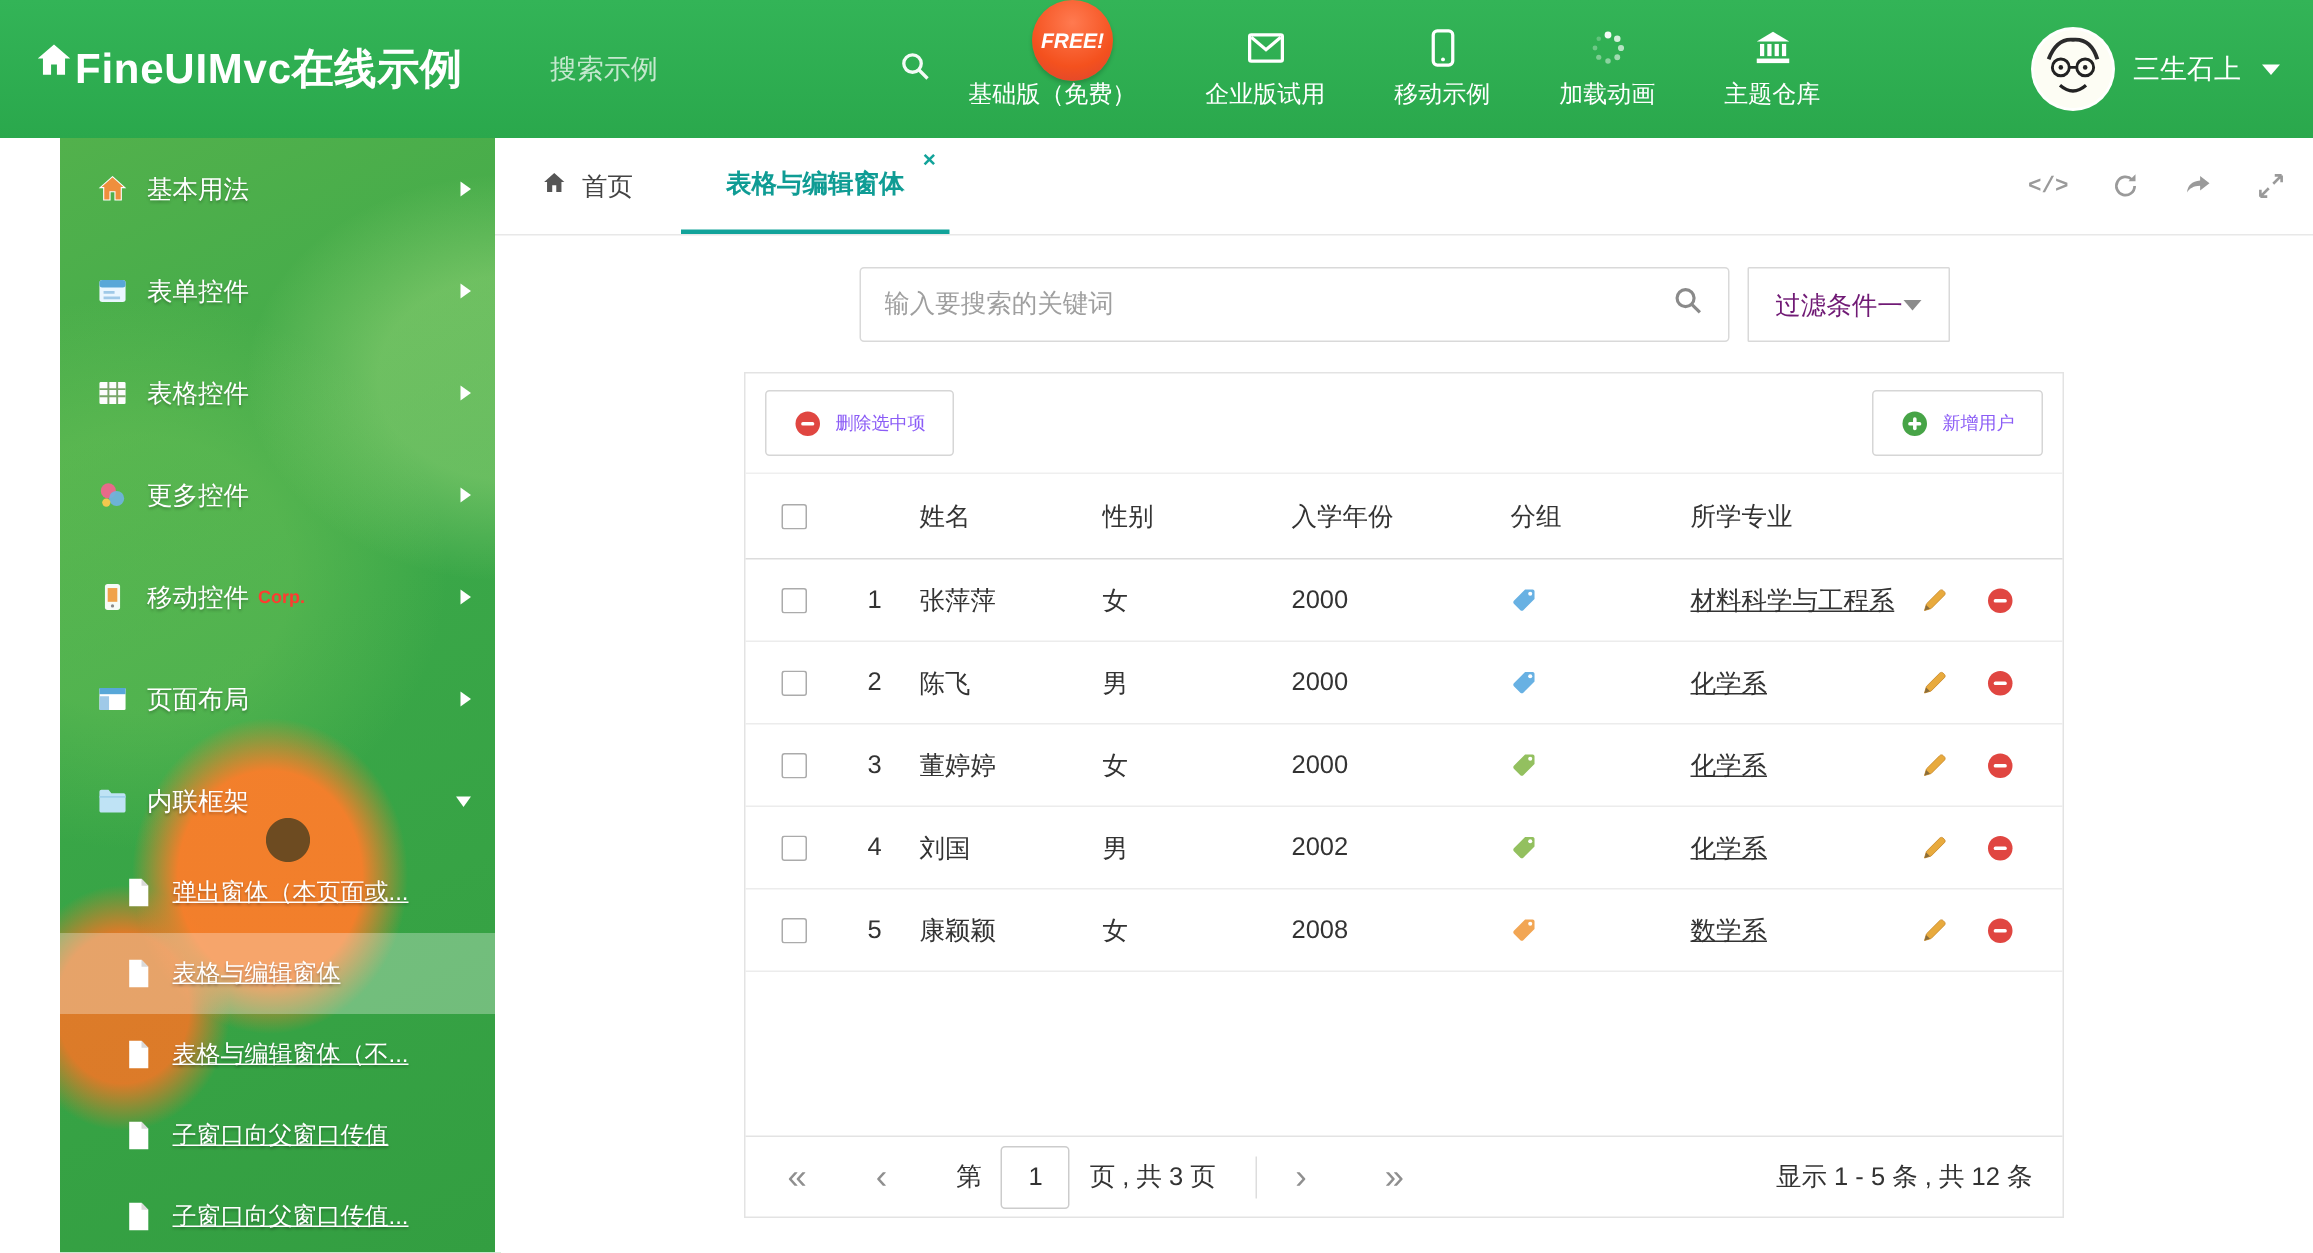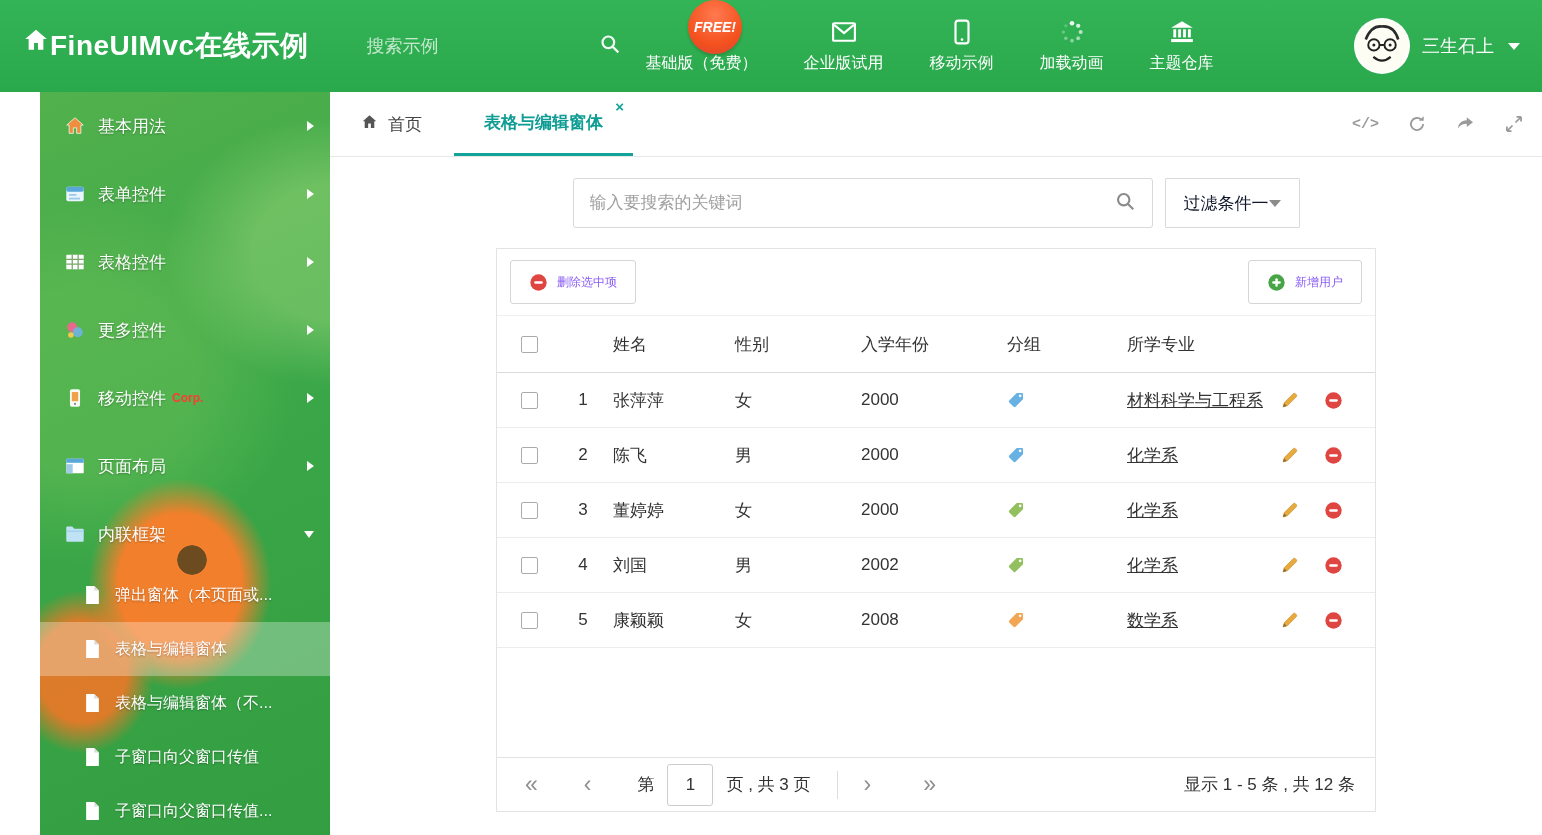--- a/index.html
+++ b/index.html
@@ -53,42 +53,42 @@
   }
   .side-item { height:68px; display:flex; align-items:center; padding:0 20px 0 24px; cursor:pointer; }
   .s-icon { width:22px; height:22px; margin-right:12px; flex:0 0 auto; }
   .s-label { font-size:17px; text-shadow:0 1px 2px rgba(0,0,0,.28); }
   .corp-badge { font-size:12px; color:#ff3b30; margin-left:6px; text-shadow:none; font-weight:bold; }
   .side-spacer { flex:1; }
   .chev { width:0; height:0; border-left:7px solid #fff; border-top:5px solid transparent; border-bottom:5px solid transparent; }
   .chev-down { width:0; height:0; border-top:7px solid #fff; border-left:5px solid transparent; border-right:5px solid transparent; }
   .side-sub { height:54px; display:flex; align-items:center; padding-left:44px; font-size:16px; cursor:pointer; }
   .side-sub .f-icon { width:18px; height:20px; margin-right:13px; flex:0 0 auto; }
-  .side-sub span:last-child { text-shadow:0 1px 2px rgba(0,0,0,.28); white-space:nowrap; }
+  .side-sub span:last-child { text-shadow:0 1px 2px rgba(0,0,0,.28); white-space:nowrap;text-decoration:underline; }
   .side-sub.active { background:rgba(255,255,255,.30); }
 
   
   .main { position:absolute; top:92px; left:330px; width:1212px; height:743px; background:#fff; display:flex; flex-direction:column; }
   .tabbar { height:65px; flex:0 0 auto; display:flex; align-items:stretch; border-bottom:1px solid #e8e8e8; padding:0 18px 0 14px; }
   .tab { display:flex; align-items:center; gap:9px; padding:0 16px; font-size:17px; color:#444; cursor:pointer; }
   .tab.active {
     margin-left:16px; padding:0 30px; color:#0f9c94; font-weight:bold;
     border-bottom:3px solid #12a39a; position:relative;
   }
   .tab-close { position:absolute; top:7px; right:9px; font-size:15px; font-weight:bold; color:#12a39a; line-height:1; cursor:pointer; }
   .tab-tools { margin-left:auto; display:flex; align-items:center; gap:28px; }
   .tool { color:#9a9a9a; cursor:pointer; display:flex; align-items:center; }
   .tool-code { font-family:"Liberation Mono","DejaVu Sans Mono",monospace; font-size:15px; font-weight:bold; }
 
   .content { flex:1; min-height:0; padding:21px 15px 23px; display:flex; flex-direction:column; gap:20px;align-items:center; }
   .filter-row { display:flex; gap:12px; height:50px; flex:0 0 auto; }
   .searchbox { width:580px; border:1px solid #d9d9d9; border-radius:3px; display:flex; align-items:center; padding:0 16px; background:#fff; }
   .searchbox input { flex:1; border:none; outline:none; font-size:17px; color:#333; font-family:inherit; }
   .searchbox input::placeholder { color:#9f9f9f; }
-  .dropdown { flex:1; border:1px solid #d9d9d9; border-radius:1px; display:flex; align-items:center; justify-content:space-between; padding:0 18px; font-size:17px; color:#0f172a; cursor:pointer; background:#fff; }
+  .dropdown { flex:1; border:1px solid #d9d9d9; border-radius:1px; display:flex; align-items:center; justify-content:space-between; padding:0 18px; font-size:17px; color:#701a75; cursor:pointer; background:#fff; }
   .caret-down-gray { width:0; height:0; border-left:6px solid transparent; border-right:6px solid transparent; border-top:7px solid #8b8b8b; }
 
   .grid-panel { flex:1; min-height:0; border:1px solid #e3e3e3; display:flex; flex-direction:column; background:#fff; }
   .grid-toolbar { flex:0 0 auto; display:flex; justify-content:space-between; align-items:center; padding:11px 13px; border-bottom:1px solid #efefef; }
   .btn {
     display:inline-flex; align-items:center; gap:9px; height:44px; padding:0 18px;
     background:#fff; border:1px solid #d6d6d6; border-radius:3px;
     font-size:12px; color:#8b5cf6; cursor:pointer; font-family:inherit;
   }
   .btn svg { display:block; }

